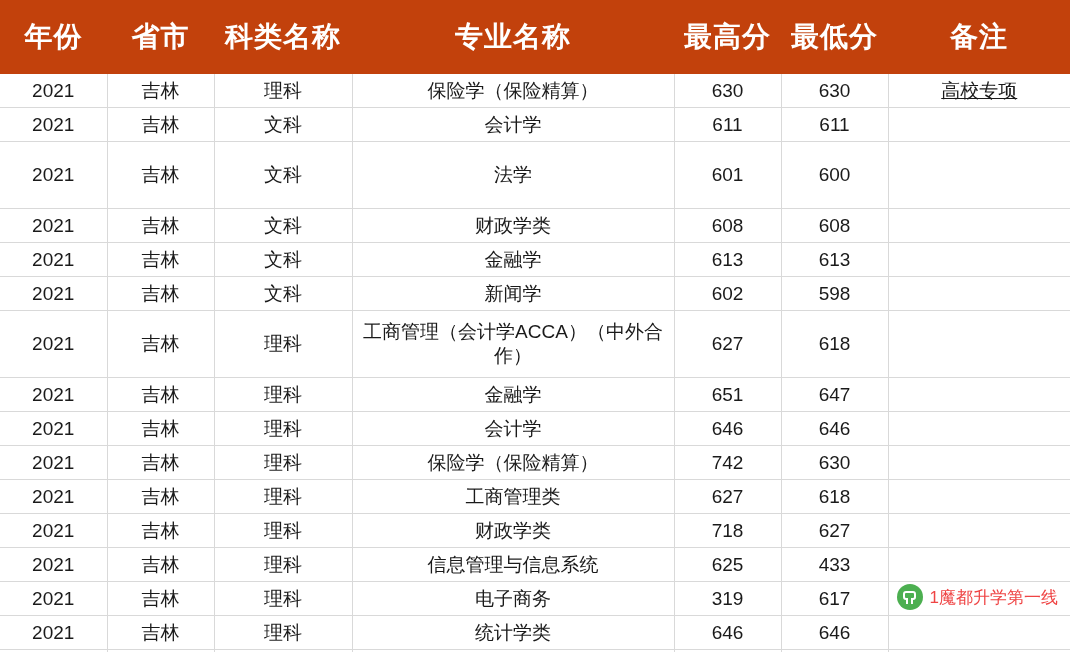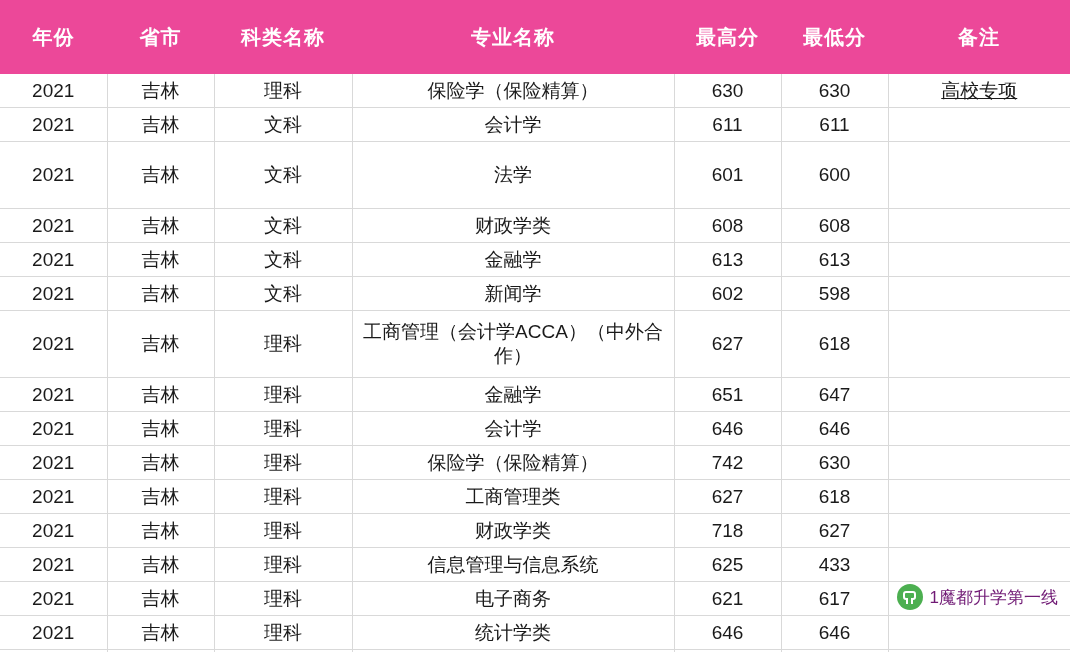--- a/index.html
+++ b/index.html
@@ -21,23 +21,23 @@
   }
   table.score-table col.c0 { width: 107px; }
   table.score-table col.c1 { width: 107px; }
   table.score-table col.c2 { width: 138px; }
   table.score-table col.c3 { width: 322px; }
   table.score-table col.c4 { width: 107px; }
   table.score-table col.c5 { width: 107px; }
   table.score-table col.c6 { width: 182px; }
 
   thead th {
-    background: #ec4899;
+    background: #c2410c;
     color: #ffffff;
-    font-size: 20px;
+    font-size: 28px;
     font-weight: bold;
     height: 72px;
     text-align: center;
     vertical-align: middle;
     border: none;
     letter-spacing: 1px;
   }
   tbody td {
     font-size: 19px;
     color: #1a1a1a;
@@ -91,21 +91,21 @@
     top: 14px;
     width: 7px;
     height: 6px;
     background: #4caf50;
     border-left: 2px solid #ffffff;
     border-right: 2px solid #ffffff;
     box-sizing: border-box;
   }
   .wm-text {
     font-size: 17px;
-    color: #701a75;
+    color: #ef4444;
     white-space: nowrap;
     font-family: "Liberation Sans", sans-serif;
   }
 </style>
 </head>
 <body>
 
 <table class="score-table">
   <colgroup>
     <col class="c0">
@@ -243,21 +243,21 @@
       <td>信息管理与信息系统</td>
       <td>625</td>
       <td>433</td>
       <td class="last-col"></td>
     </tr>
     <tr class="r-normal">
       <td>2021</td>
       <td>吉林</td>
       <td>理科</td>
       <td>电子商务</td>
-      <td>621</td>
+      <td>319</td>
       <td>617</td>
       <td class="last-col"></td>
     </tr>
     <tr class="r-normal">
       <td>2021</td>
       <td>吉林</td>
       <td>理科</td>
       <td>统计学类</td>
       <td>646</td>
       <td>646</td>

